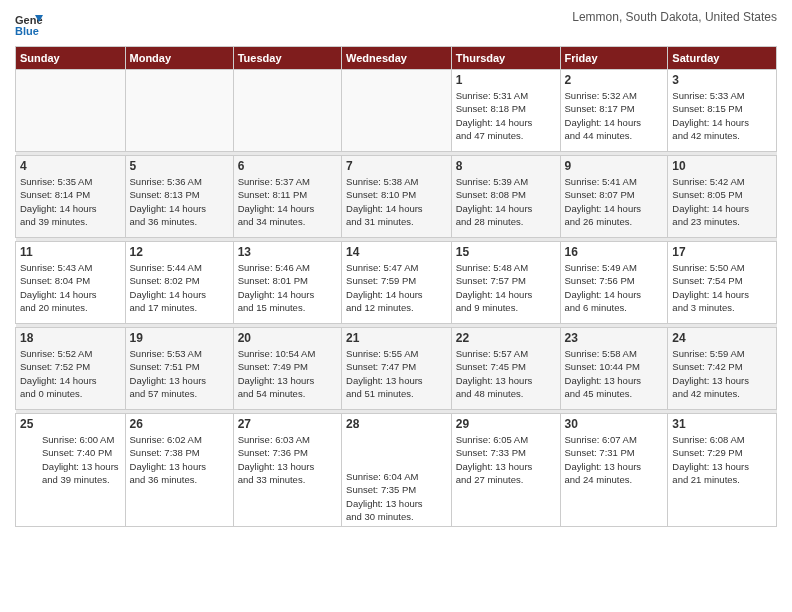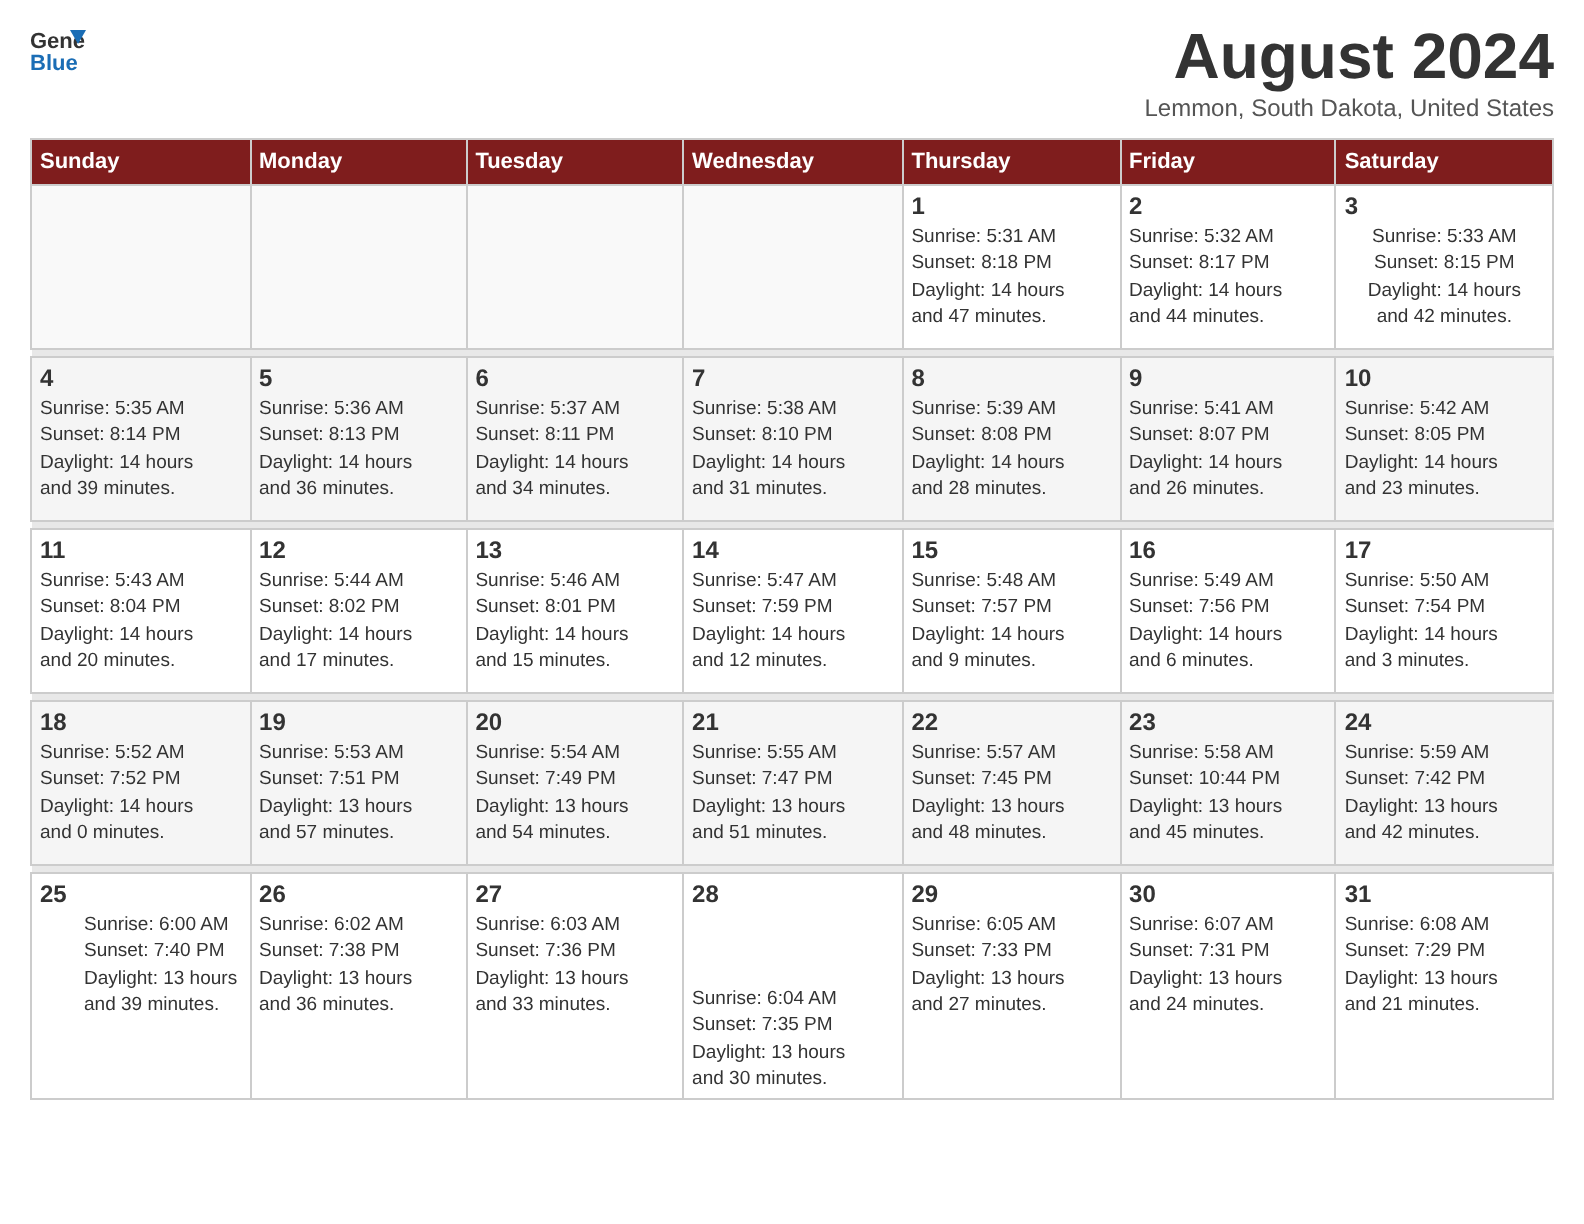--- a/index.html
+++ b/index.html
@@ -37,21 +37,20 @@
 <div class="page">
   <div class="header">
     <div class="logo">
       <svg class="logo-icon" viewBox="0 0 28 28">
         <text x="0" y="14" font-size="11" font-weight="bold" fill="#333">General</text>
         <text x="0" y="25" font-size="11" font-weight="bold" fill="#1a6db5">Blue</text>
         <polygon points="20,5 28,5 24,12" fill="#1a6db5"></polygon>
       </svg>
     </div>
     <div class="title-section">
-      <div class="main-title">August 2024</div>
       <div class="subtitle">Lemmon, South Dakota, United States</div>
     </div>
   </div>
 
   <table class="calendar">
     <thead>
       <tr>
         <th>Sunday</th>
         <th>Monday</th>
         <th>Tuesday</th>
@@ -76,21 +75,21 @@
           </td>
           <td class="day-cell">
             <div class="day-num">2</div>
             <div class="day-info" style="white-space: pre-line;">Sunrise: 5:32 AM
 Sunset: 8:17 PM
 Daylight: 14 hours
 and 44 minutes.</div>
           </td>
           <td class="day-cell">
             <div class="day-num">3</div>
-            <div class="day-info" style="white-space: pre-line; text-align: center;">Sunrise: 5:33 AM
+            <div class="day-info" style="white-space: pre-line;">Sunrise: 5:33 AM
 Sunset: 8:15 PM
 Daylight: 14 hours
 and 42 minutes.</div>
           </td>
         </tr>
         <tr>
           <td colspan="7" style="height: 4px; background: rgb(232, 232, 232); padding: 0px;"></td>
         </tr>
         <tr>
           <td class="day-cell alt">
@@ -210,21 +209,21 @@
           </td>
           <td class="day-cell alt">
             <div class="day-num">19</div>
             <div class="day-info" style="white-space: pre-line;">Sunrise: 5:53 AM
 Sunset: 7:51 PM
 Daylight: 13 hours
 and 57 minutes.</div>
           </td>
           <td class="day-cell alt">
             <div class="day-num">20</div>
-            <div class="day-info" style="white-space: pre-line;">Sunrise: 5:54 AM
+            <div class="day-info" style="white-space: pre-line;">Sunrise: 10:54 AM
 Sunset: 7:49 PM
 Daylight: 13 hours
 and 54 minutes.</div>
           </td>
           <td class="day-cell alt">
             <div class="day-num">21</div>
             <div class="day-info" style="white-space: pre-line;">Sunrise: 5:55 AM
 Sunset: 7:47 PM
 Daylight: 13 hours
 and 51 minutes.</div>

